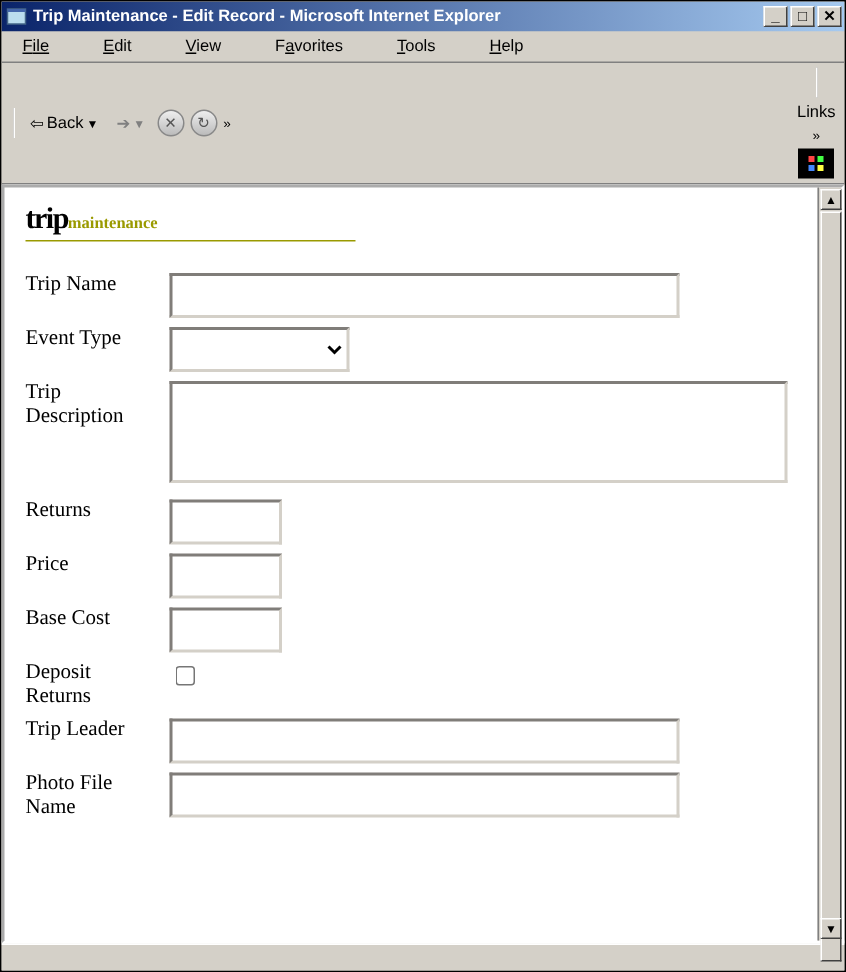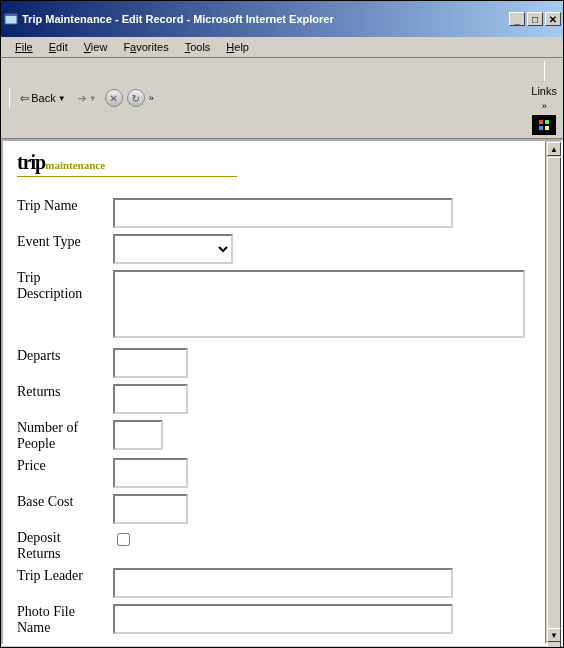--- a/index.html
+++ b/index.html
@@ -8,21 +8,21 @@
     font-family: Tahoma, Verdana, sans-serif;
     font-size: 11px;
     background: #d4d0c8;
     width: 564px;
     height: 648px;
     overflow: hidden;
     border: 1px solid #000;
   }
   .titlebar {
     background: linear-gradient(to right, #0a246a, #a6caf0);
-    height: 36px;
+    height: 20px;
     display: flex;
     align-items: center;
     padding: 0 2px;
     color: #fff;
     font-weight: bold;
   }
   .titlebar .title-icon {
     width: 16px; height: 16px;
     display: inline-flex; align-items: center; justify-content: center;
     margin-right: 3px;
@@ -40,20 +40,21 @@
     font-family: Arial, sans-serif;
     font-size: 10px;
     font-weight: bold;
     color: #000;
   }
   .menubar {
     background: #d4d0c8;
     display: flex;
     padding: 2px 6px;
     border-bottom: 1px solid #808080;
+    gap: 20px;
   }
   .menubar .menu-item {
     padding: 2px 8px;
     font-size: 11px;
   }
   .menubar .menu-item span { text-decoration: underline; }
   .toolbar {
     background: #d4d0c8;
     display: flex;
     align-items: center;
@@ -247,30 +248,22 @@
           <select class="sel" style="width:120px">
             <option>Surfing</option>
           </select>
         </td>
       </tr>
       <tr>
         <td class="label">Trip Description</td>
         <td><textarea class="ta" style="width: 412px; height: 68px;"></textarea></td>
       </tr>
       <tr>
-        <td class="label">Departs</td>
-        <td><input class="txt" style="width: 75px;" value=""></td>
-      </tr>
-      <tr>
         <td class="label">Returns</td>
         <td><input class="txt" style="width: 75px;" value=""></td>
-      </tr>
-      <tr>
-        <td class="label">Number of People</td>
-        <td><input class="txt" style="width: 50px;" value=""></td>
       </tr>
       <tr>
         <td class="label">Price</td>
         <td><input class="txt" style="width: 75px;" value=""></td>
       </tr>
       <tr>
         <td class="label">Base Cost</td>
         <td><input class="txt" style="width: 75px;" value=""></td>
       </tr>
       <tr>

